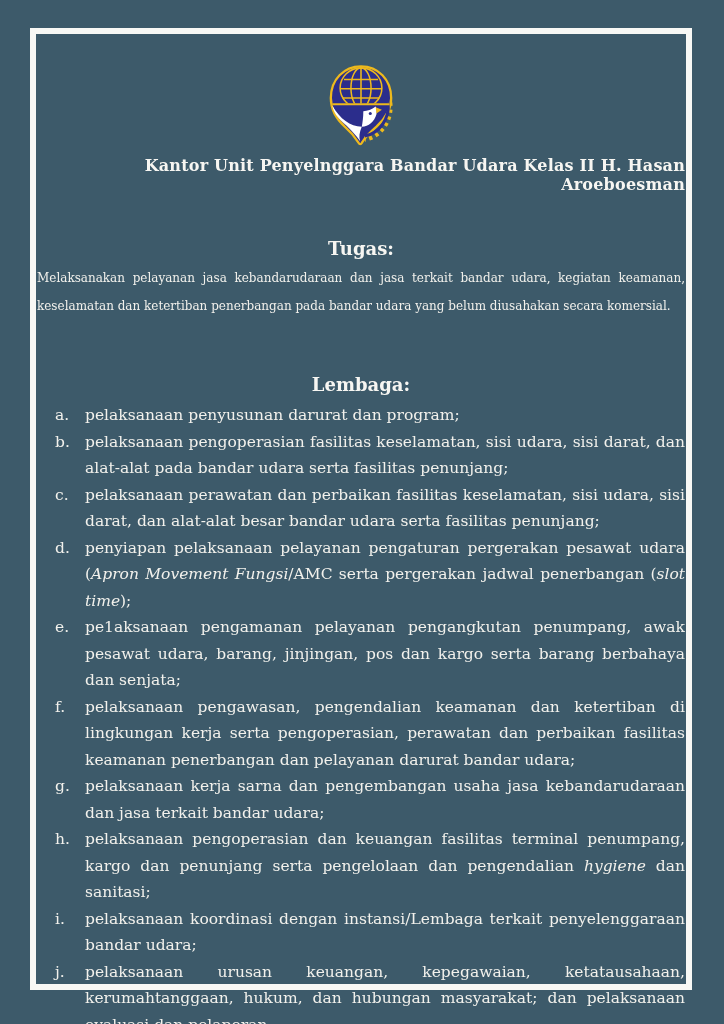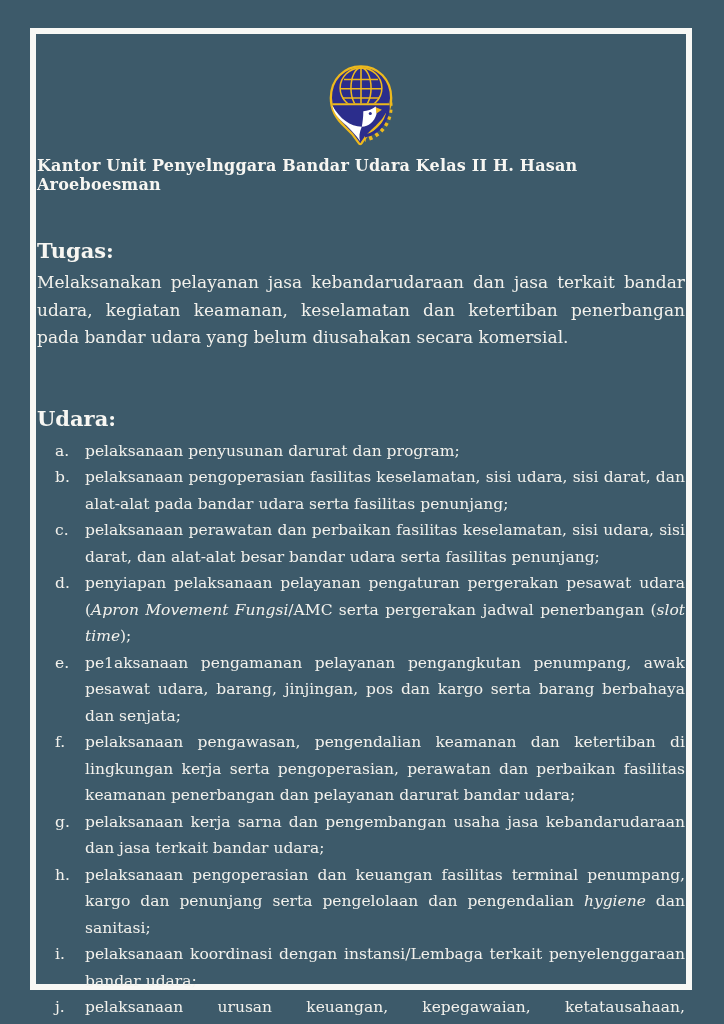--- a/index.html
+++ b/index.html
@@ -33,35 +33,35 @@
     box-sizing:border-box;
   }
   .logo-wrap{
     display:flex;justify-content:center;
     height:82px;
   }
   .title{
     margin:10px 0 0 0;
     font-size:16px;
     font-weight:700;
-    text-align:left;
+    text-align:right;
     letter-spacing:0.2px;
     color:#f7f6f2;
   }
   .section-heading{
     margin:0;
-    font-size:21px;
+    font-size:18px;
     font-weight:700;
-    text-align:left;
+    text-align:center;
     color:#f7f6f2;
   }
   .tugas-heading{margin-top:44px;}
   .tugas-body{
     margin:6px 0 0 0;
-    font-size:17px;
+    font-size:12px;
     line-height:27.5px;
     text-align:justify;
   }
   .fungsi-heading{margin-top:54px;}
   .fungsi-list{
     margin-top:7px;
     font-size:15.5px;
     line-height:26.5px;
   }
   .fungsi-item{
@@ -111,21 +111,21 @@
         <polygon points="70,64 77,59 69,56" fill="var(--gold)"></polygon>
         <circle cx="62" cy="64" r="2" fill="var(--navy)"></circle>
       </svg>
     </div>
 
     <h1 class="title">Kantor Unit Penyelnggara Bandar Udara Kelas II H. Hasan Aroeboesman</h1>
 
     <h2 class="section-heading tugas-heading">Tugas:</h2>
     <p class="tugas-body">Melaksanakan pelayanan jasa kebandarudaraan dan jasa terkait bandar udara, kegiatan keamanan, keselamatan dan ketertiban penerbangan pada bandar udara yang belum diusahakan secara komersial.</p>
 
-    <h2 class="section-heading fungsi-heading">Udara:</h2>
+    <h2 class="section-heading fungsi-heading">Lembaga:</h2>
     <div class="fungsi-list" id="fungsi-list">
         <div class="fungsi-item">
           <span class="item-label">a.</span>
           <span class="item-text"><span>pelaksanaan penyusunan darurat dan program;</span></span>
         </div>
         <div class="fungsi-item">
           <span class="item-label">b.</span>
           <span class="item-text"><span>pelaksanaan pengoperasian fasilitas keselamatan, sisi udara, sisi darat, dan alat-alat pada bandar udara serta fasilitas penunjang;</span></span>
         </div>
         <div class="fungsi-item">

